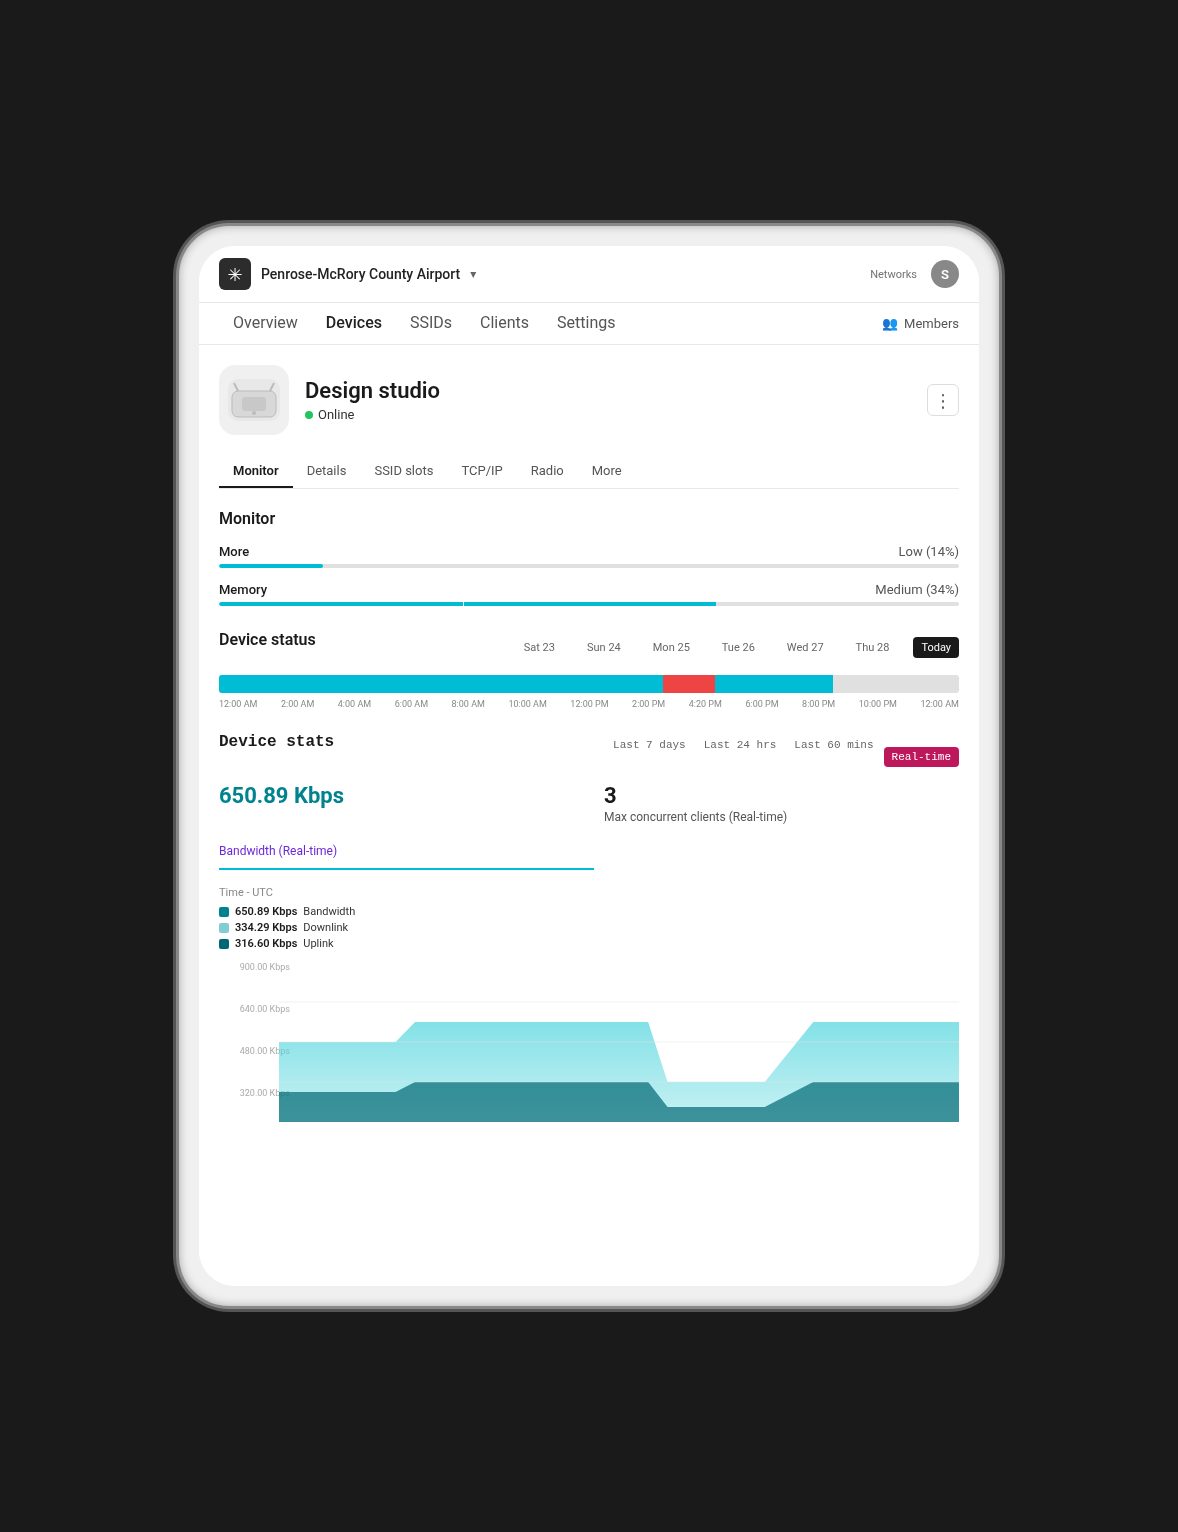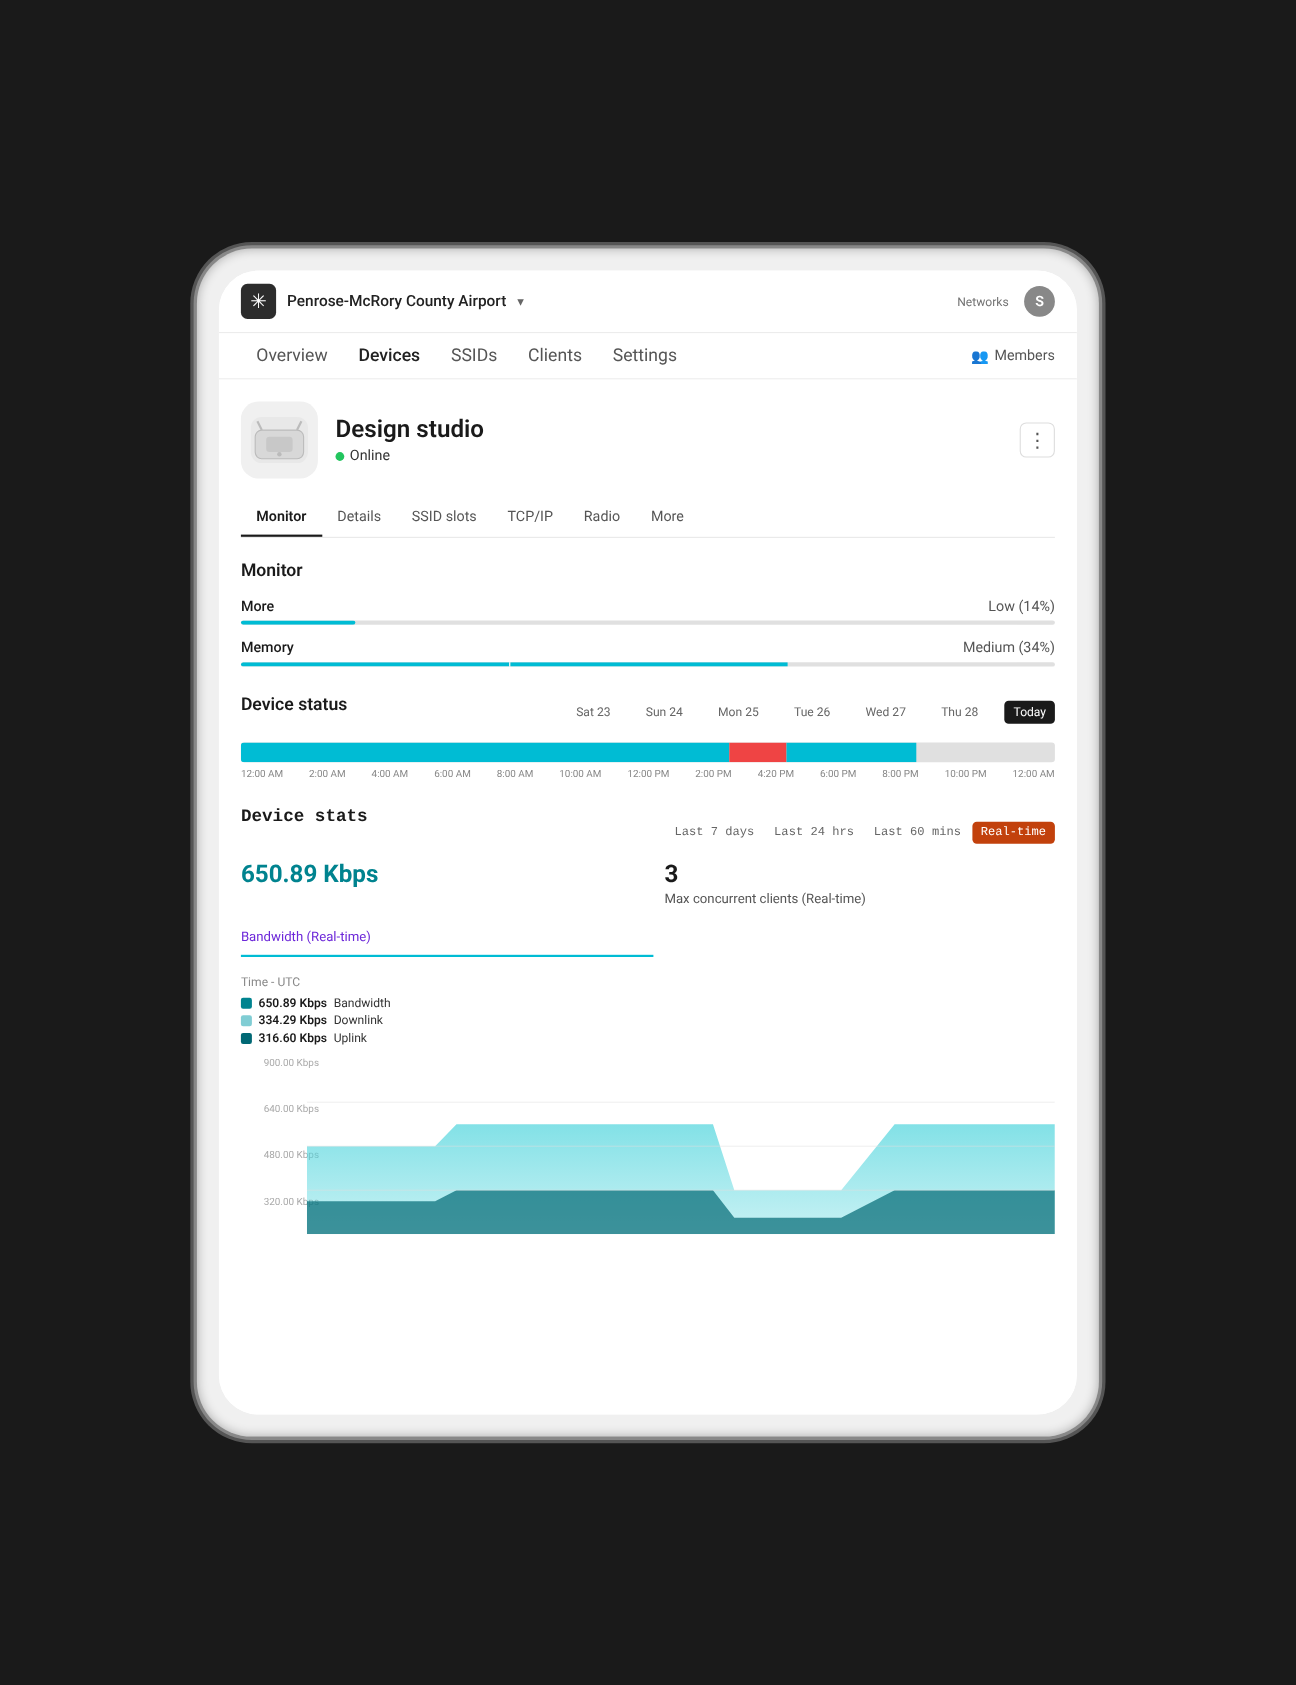--- a/index.html
+++ b/index.html
@@ -334,22 +334,23 @@
       gap: 2px;
     }
     .time-tab {
       padding: 4px 8px;
       font-size: 11px;
       color: #666;
       border-radius: 4px;
       cursor: pointer;
     }
     .time-tab.active {
-      background: #c2410c;
+      background: #be185d;
       color: #fff;
+      margin-top: 12px;
     }
     .stats-metrics {
       display: flex;
       gap: 0;
       margin-bottom: 16px;
     }
     .stat-value {
       font-size: 22px;
       font-weight: 700;
       color: #00838f;

